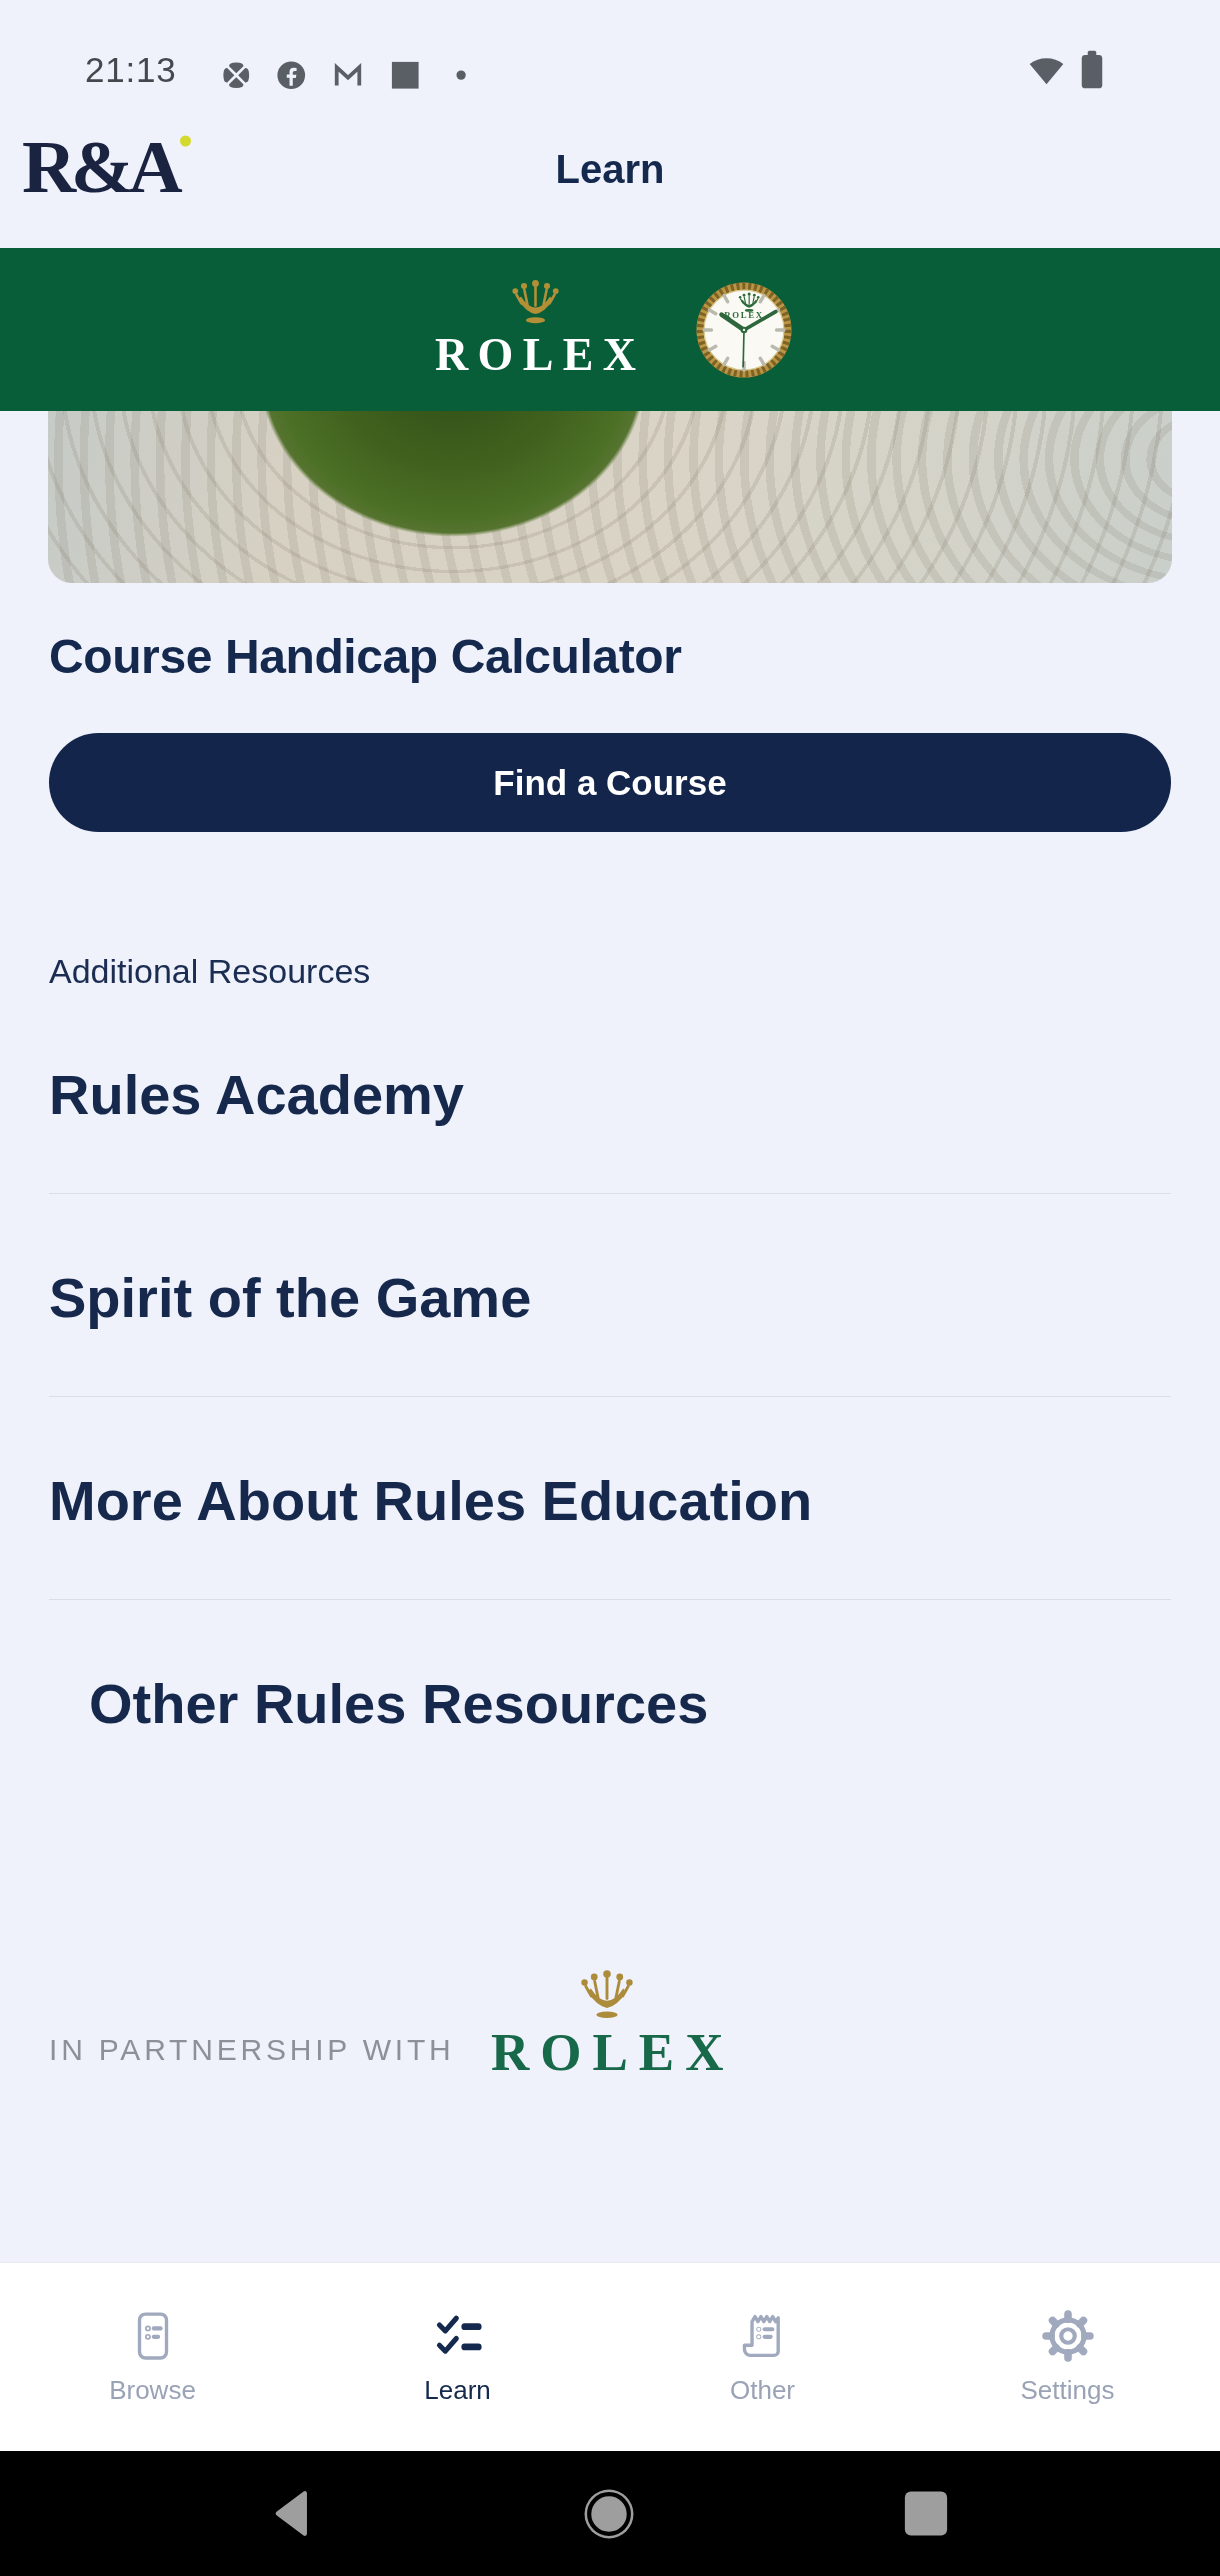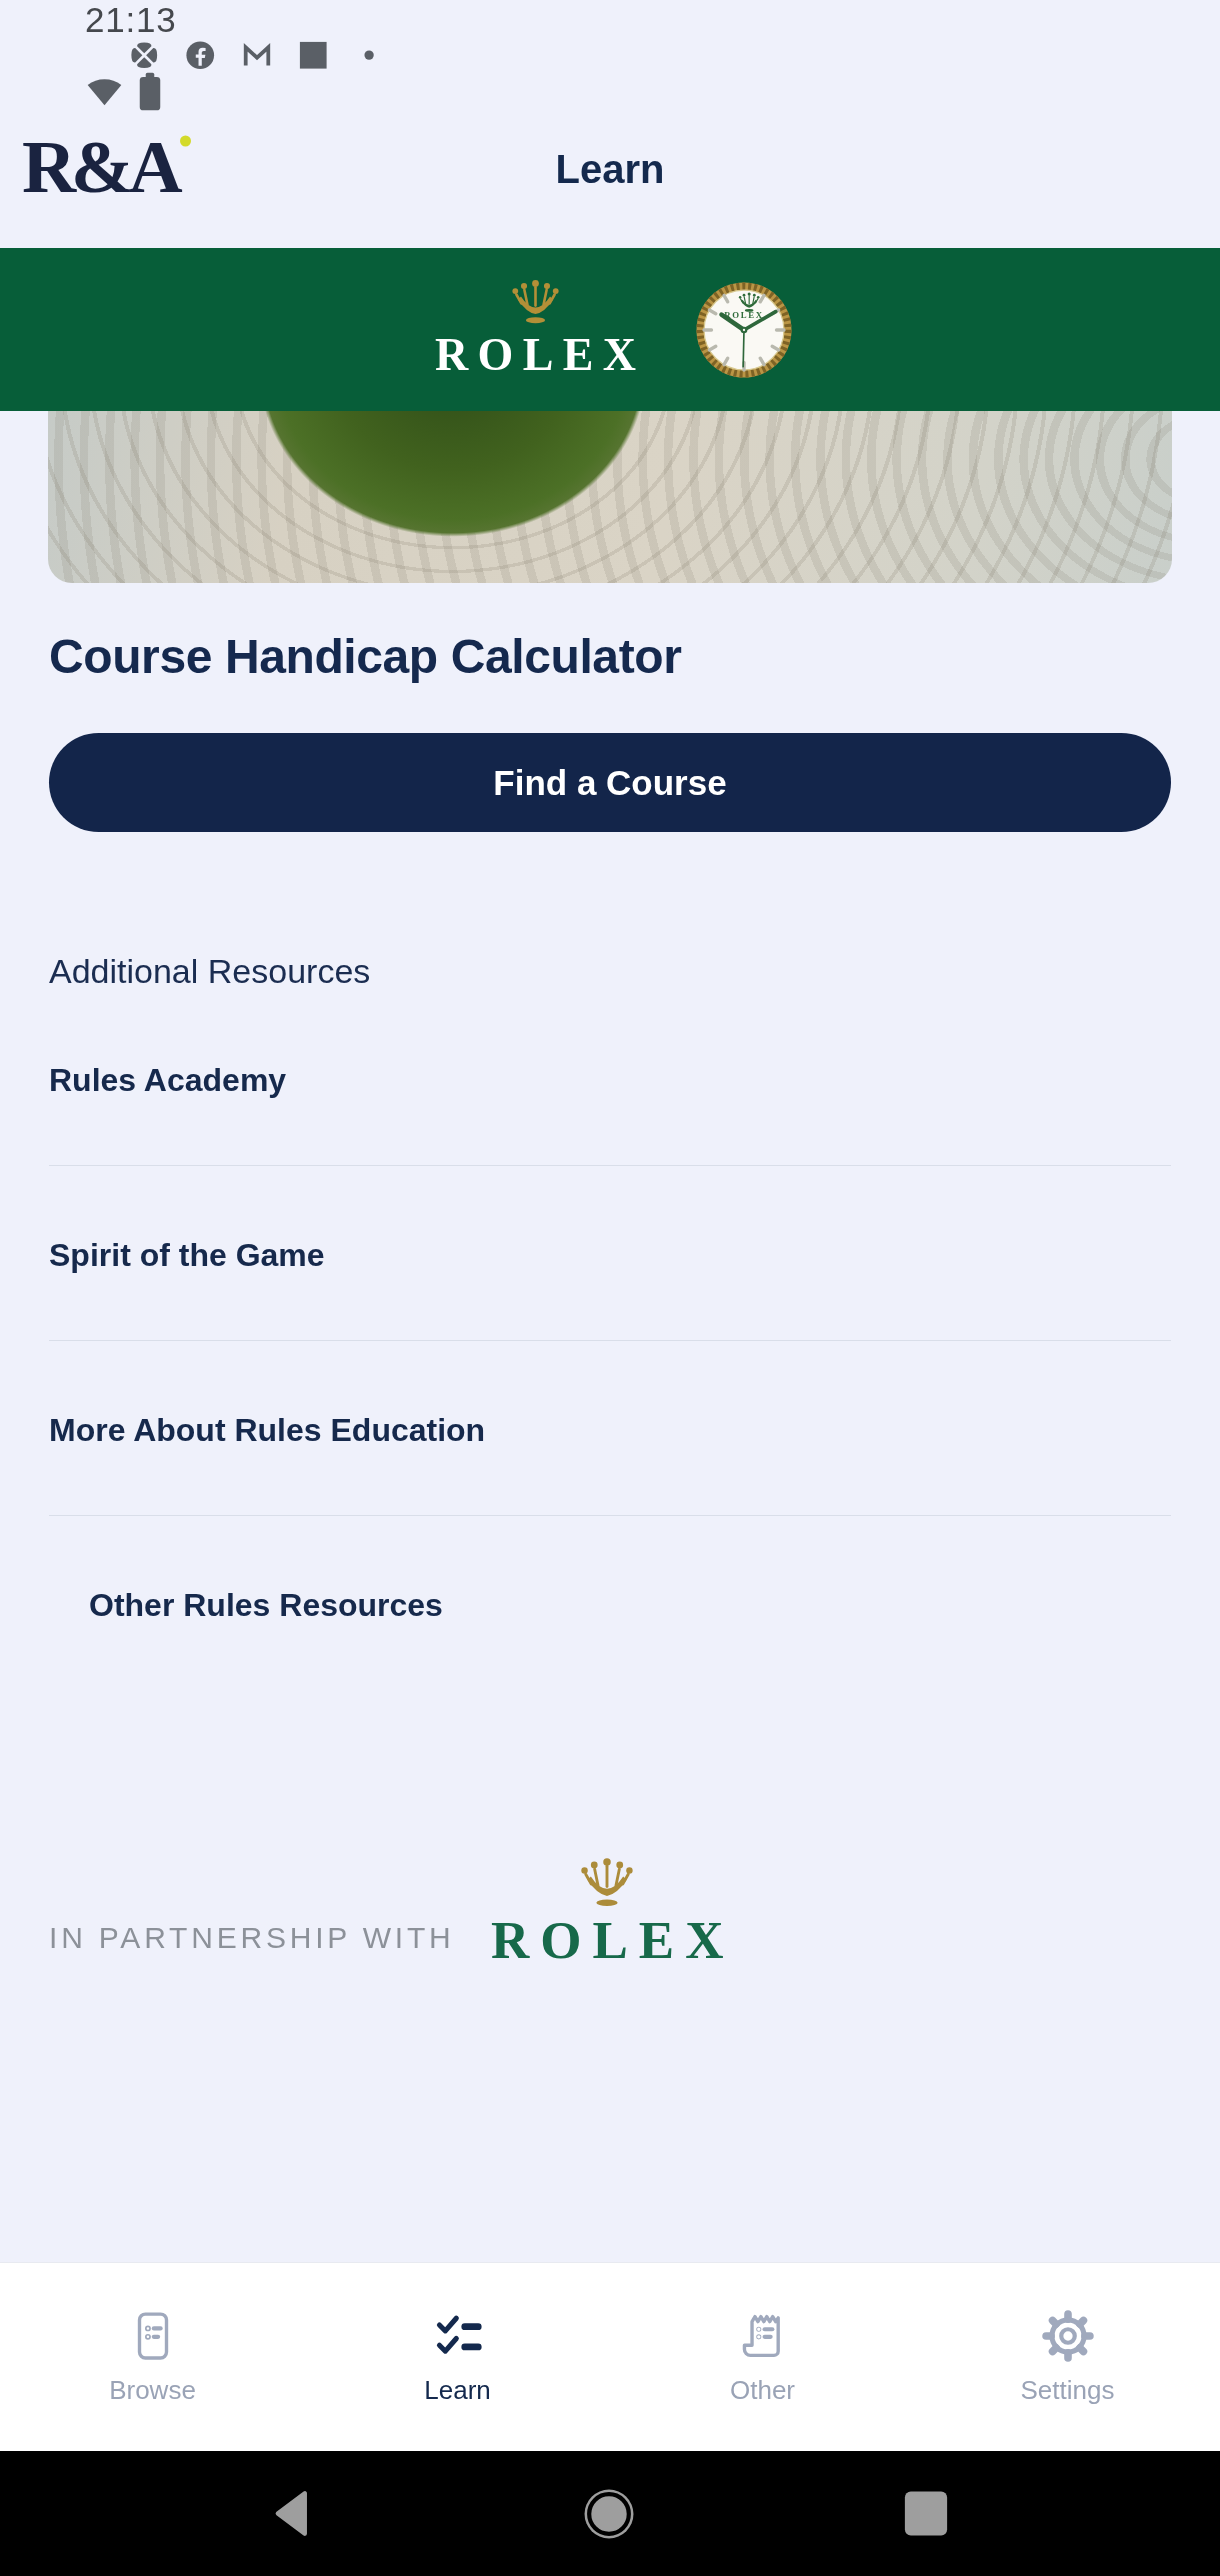--- a/index.html
+++ b/index.html
@@ -2,22 +2,22 @@
 <html style="font-size:13.6px"><head>
 <meta charset="utf-8">
 <style>
   html,body{margin:0;padding:0;background:#000;}
   .screen{
     position:relative;width:1220px;height:2576px;overflow:hidden;
     background:#EFF1FB;font-family:"Liberation Sans",sans-serif;
   }
   
   .status-bar{
-    height:90px;display:flex;align-items:flex-start;
-    padding:0 116px 0 85px;box-sizing:border-box;color:#54585E;flex-direction:column;
+    height:90px;display:flex;align-items:flex-end;
+    padding:0 116px 0 85px;box-sizing:border-box;color:#54585E;
   }
   .status-time{font-size:35px;font-weight:500;color:#45484D;letter-spacing:0.8px;}
   .notif-icons{display:flex;align-items:center;gap:25.4px;margin-left:44px;}
   .status-spacer{flex:1;}
   .right-icons{display:flex;align-items:center;gap:13.6px;}
   
   .app-header{position:relative;height:158px;display:flex;align-items:center;justify-content:center;}
   .ra-logo{position:absolute;left:22px;top:50%;transform:translateY(-54%);
     font-family:"Liberation Serif",serif;font-weight:700;font-size:75px;
     color:#1A2340;letter-spacing:-5.1px;line-height:1;}
@@ -40,21 +40,21 @@
   
   .content{padding:0 49px;}
   .page-title{margin:46px 0 0;font-size:48px;font-weight:700;color:#15294E;letter-spacing:-0.4px;}
   .page-desc{margin:25.4px 0 0;font-size:32px;line-height:43px;color:#4C5566;max-width:1047px;}
   .cta-button{display:block;width:100%;height:99px;margin-top:49px;border:none;border-radius:59px;
     background:#13254A;color:#FFFFFF;font-family:"Liberation Sans",sans-serif;
     font-size:35px;font-weight:700;cursor:pointer;}
   .section-label{margin-top:120px;font-size:34px;color:#1B2D51;}
   .resource-row{padding:71px 0 66px;border-bottom:1.7px solid #D9DEE9;cursor:pointer;}
   .resource-row.last{border-bottom:none;margin-left:40px;}
-  .resource-title{font-size:32px;font-weight:700;color:#16294C;}
+  .resource-title{font-size:56px;font-weight:700;color:#16294C;}
   
   .partner-row{display:flex;align-items:flex-end;gap:25.4px;margin-top:166px;}
   .partner-text{font-size:30px;letter-spacing:3.8px;color:#8C9199;padding-bottom:12px;}
   .rolex-footer-lockup{display:flex;flex-direction:column;align-items:center;color:#AC8C3A;}
   .rolex-footer-word{font-family:"Liberation Serif",serif;font-weight:700;font-size:53px;
     letter-spacing:11px;text-indent:11px;color:#17694A;margin-top:6.8px;line-height:1;}
   
   .bottom-nav{position:absolute;left:0;right:0;bottom:125px;height:188px;background:#FFFFFF;
     border-top:0.8px solid #E8EAF1;display:flex;align-items:center;}
   .nav-item{flex:1;display:flex;flex-direction:column;align-items:center;gap:12px;cursor:pointer;}

